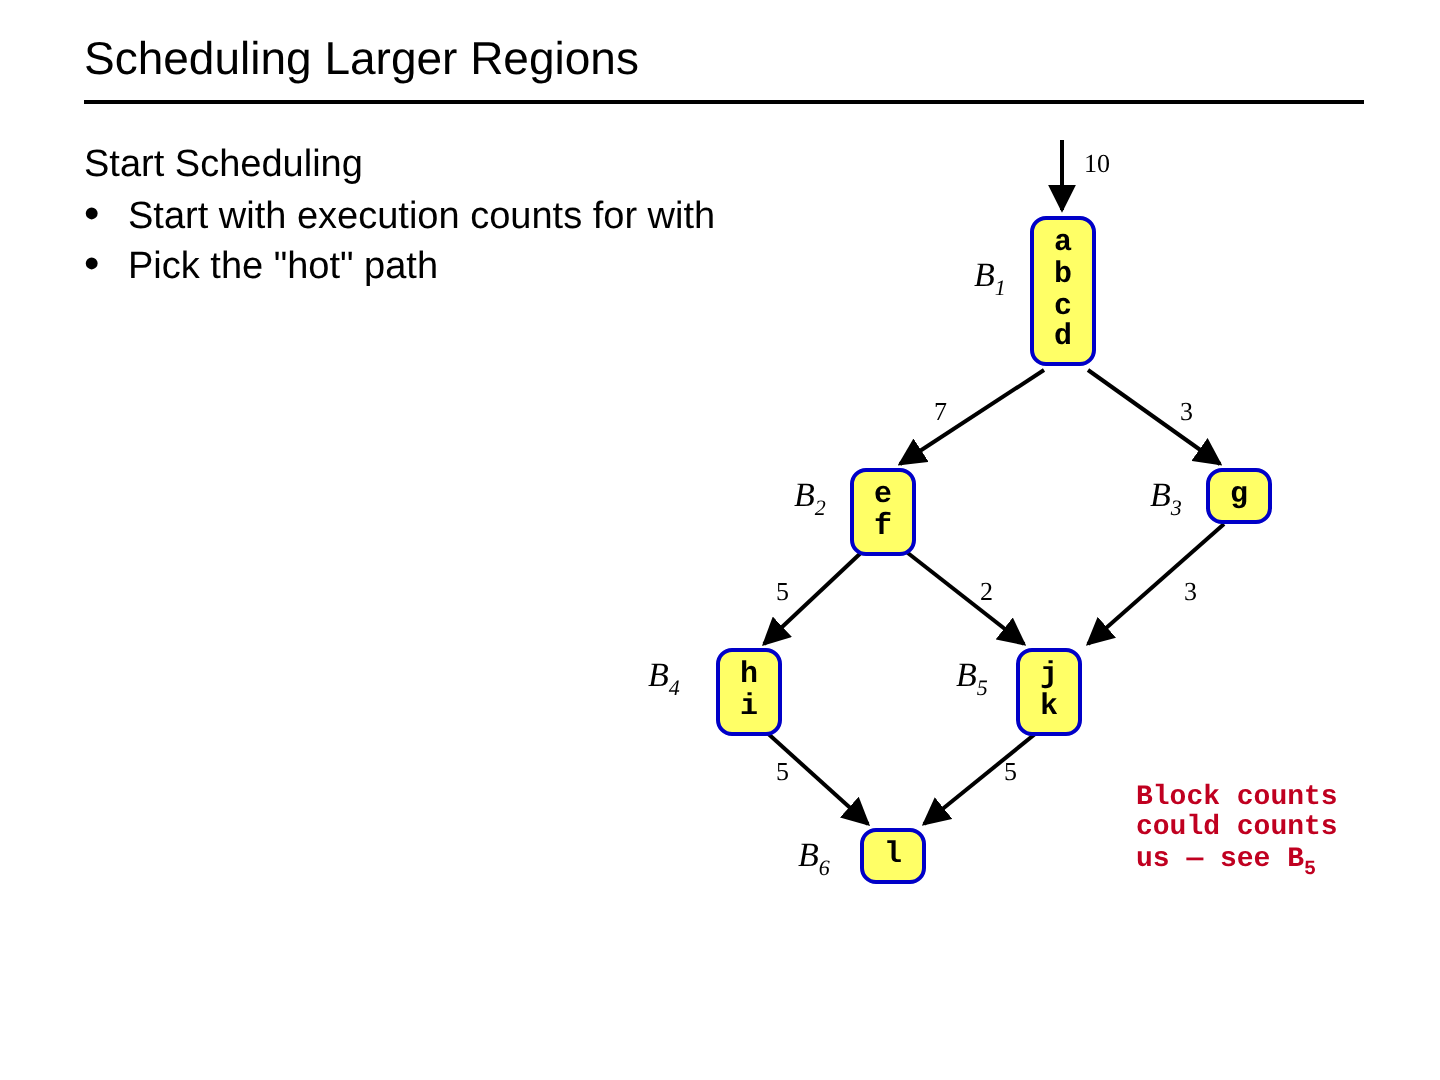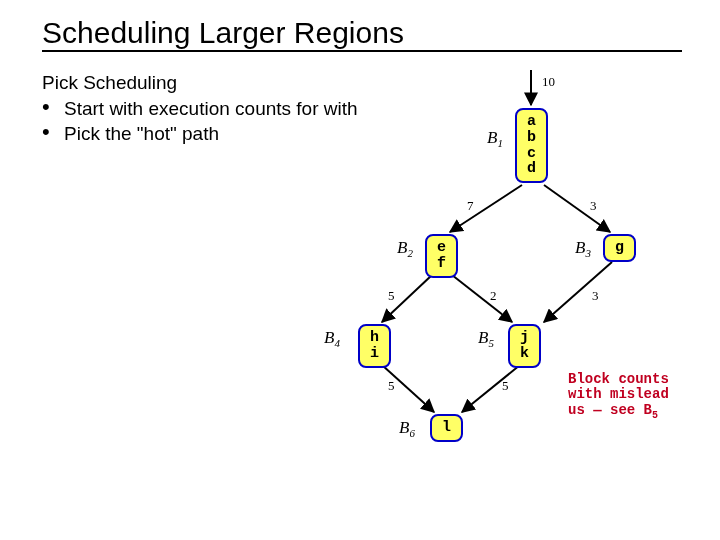--- a/index.html
+++ b/index.html
@@ -9,21 +9,21 @@
     height: 540px;
     background: #fff;
     font-family: "Comic Sans MS", "Comic Sans", cursive, sans-serif;
     color: #000;
     position: relative;
   }
   .title {
     position: absolute;
     left: 42px;
     top: 16px;
-    font-size: 30px;
+    font-size: 23px;
   }
   .rule {
     position: absolute;
     left: 42px;
     top: 50px;
     width: 640px;
     height: 0;
     border-top: 2px solid #000;
   }
   .text-block {
@@ -70,36 +70,37 @@
     font-family: "Comic Sans MS", cursive;
     font-size: 13px;
   }
   .note {
     position: absolute;
     font-family: "Courier New", monospace;
     font-weight: bold;
     color: #c00020;
     font-size: 14px;
     line-height: 1.1;
+    margin-top: 20px;
   }
   svg.edges {
     position: absolute;
     left: 0; top: 0;
     width: 720px; height: 540px;
     pointer-events: none;
   }
 </style>
 </head>
 <body>
 
 <div class="title">Scheduling Larger Regions</div>
 <div class="rule"></div>
 
 <div class="text-block">
-  <div class="sub1">Pick Scheduling</div>
+  <div class="sub1">Start Scheduling</div>
   <div class="bull-row">
     <div class="bull">•</div>
     <div class="bull-text">Start with execution counts for with</div>
   </div>
   <div class="bull-row">
     <div class="bull">•</div>
     <div class="bull-text">Pick the "hot" path</div>
   </div>
 </div>
 
@@ -181,19 +182,19 @@
   <div class="weight" style="left:467px; top:198px;">7</div>
   <div class="weight" style="left:590px; top:198px;">3</div>
   <div class="weight" style="left:388px; top:288px;">5</div>
   <div class="weight" style="left:490px; top:288px;">2</div>
   <div class="weight" style="left:592px; top:288px;">3</div>
   <div class="weight" style="left:388px; top:378px;">5</div>
   <div class="weight" style="left:502px; top:378px;">5</div>
 
   <div class="note" style="left:568px; top:372px;">
     <div>Block counts</div>
-    <div>with mislead</div>
+    <div>could counts</div>
     <div>
       <span>us — see B</span><sub style="font-size:10px;">5</sub>
     </div>
   </div>
 
 </div>
 
 </body></html>

